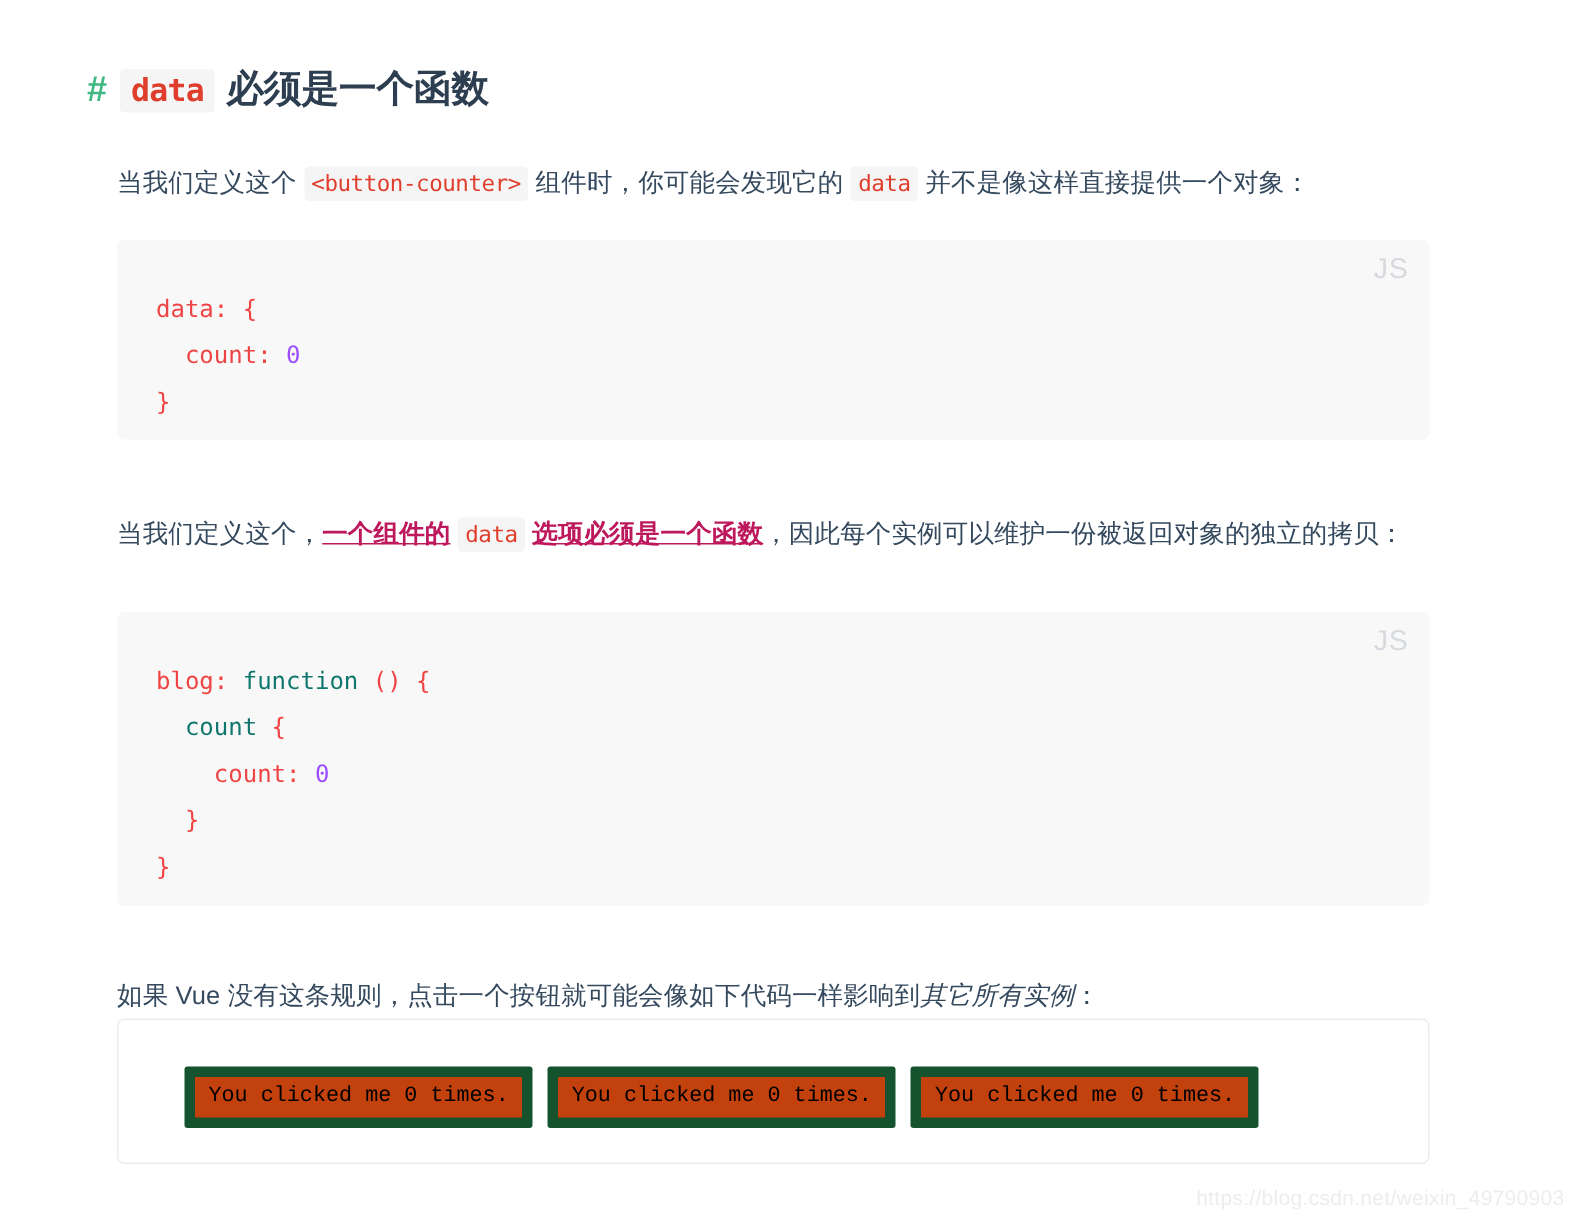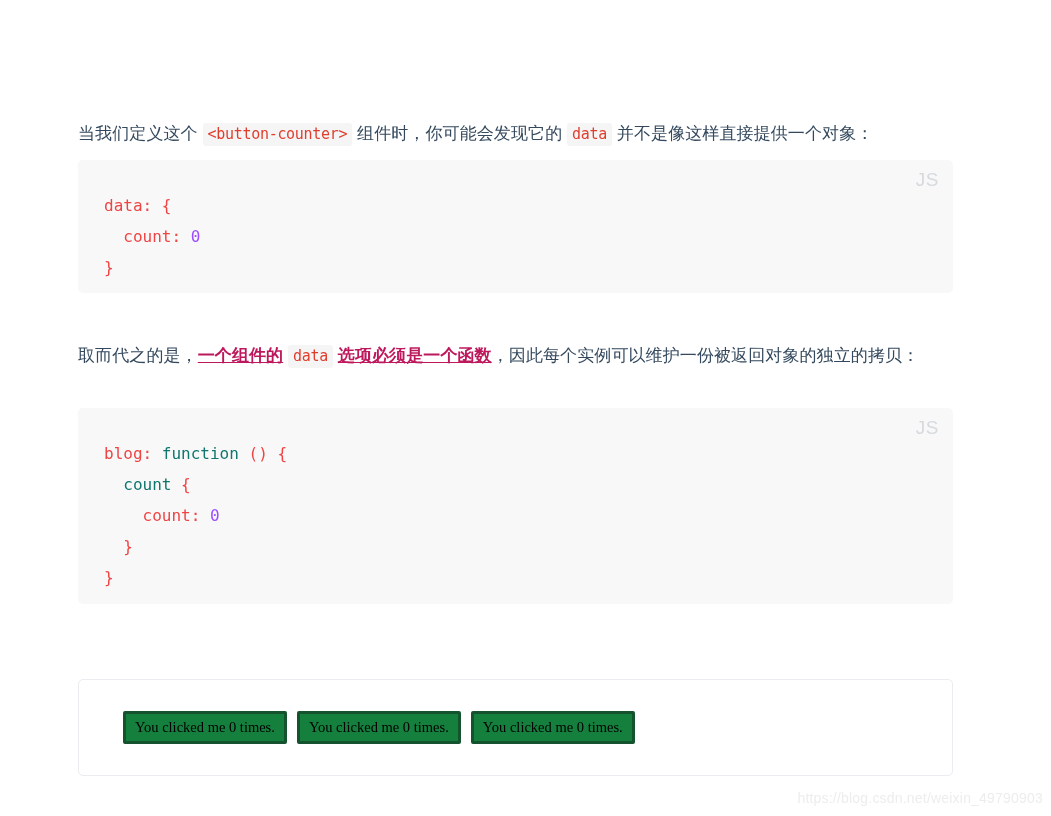--- a/index.html
+++ b/index.html
@@ -76,21 +76,21 @@
   }
   .para .bold {
     font-weight: bold;
     color: #be185d;
     text-decoration: underline;
   }
   .para .ital {
     font-style: italic;
   }
 
-  #para1 { left: 78px; top: 100px;  width: 890px; }
+  #para1 { left: 78px; top: 88px;  width: 890px; }
   #para2 { left: 78px; top: 322px; width: 890px; }
   #para3 { left: 78px; top: 630px; width: 890px; }
 
   
   .codeblock {
     position: absolute;
     background: #f8f8f8;
     border-radius: 5px;
     left: 78px;
     width: 875px;
@@ -136,26 +136,26 @@
     background: #ffffff;
   }
   .demo-buttons {
     position: absolute;
     left: 44px;
     top: 31px;
     display: flex;
     gap: 10px;
   }
   .demo-btn {
-    font-family: Liberation Serif, serif;
+    font-family: Liberation Mono, monospace;
     font-size: 14.5px;
     line-height: 16px;
     color: #000000;
-    background: #15803d;
-    border: 3px solid #14532d;
+    background: #c2410c;
+    border: 7px solid #14532d;
     border-radius: 2px;
     padding: 5px 9px 6px 9px;
     cursor: pointer;
     white-space: nowrap;
   }
 
   
   .watermark {
     position: absolute;
     right: 8px;
@@ -166,51 +166,57 @@
     letter-spacing: 0.2px;
     user-select: none;
     white-space: nowrap;
   }
 </style>
 </head>
 <body>
 
 <div class="page">
 
+  <h2 class="heading">
+    <span class="anchor">#</span><span class="code-chip">data</span><span class="htext">必须是一个函数</span>
+  </h2>
 
   <p class="para" id="para1">
     <span>当我们定义这个</span>
     <span class="inline-code">&lt;button-counter&gt;</span>
     <span>组件时，你可能会发现它的</span>
     <span class="inline-code">data</span>
     <span>并不是像这样直接提供一个对象：</span>
   </p>
 
   <div class="codeblock" id="code1">
     <span class="lang">JS</span>
     <pre><span class="tok-pl">data: {</span>
 <span class="tok-pl">  count: </span><span class="tok-num">0</span>
 <span class="tok-pl">}</span></pre>
   </div>
 
   <p class="para" id="para2">
-    <span>取而代之的是，</span><span class="bold">一个组件的</span>
+    <span>当我们定义这个，</span><span class="bold">一个组件的</span>
     <span class="inline-code">data</span>
     <span class="bold">选项必须是一个函数</span><span>，因此每个实例可以维护一份被返回对象的独立的拷贝：</span>
   </p>
 
   <div class="codeblock" id="code2">
     <span class="lang">JS</span>
     <pre><span class="tok-pl">blog: </span><span class="tok-kw">function</span><span class="tok-pl"> () {</span>
 <span class="tok-pl">  </span><span class="tok-kw">count</span><span class="tok-pl"> {</span>
 <span class="tok-pl">    count: </span><span class="tok-num">0</span>
 <span class="tok-pl">  }</span>
 <span class="tok-pl">}</span></pre>
   </div>
 
+  <p class="para" id="para3">
+    <span>如果 Vue 没有这条规则，点击一个按钮就可能会像如下代码一样影响到</span><span class="ital">其它所有实例</span><span>：</span>
+  </p>
 
   <div class="demo-box">
     <div class="demo-buttons">
       <button class="demo-btn">You clicked me 0 times.</button>
       <button class="demo-btn">You clicked me 0 times.</button>
       <button class="demo-btn">You clicked me 0 times.</button>
     </div>
   </div>
 
   <div class="watermark">https://blog.csdn.net/weixin_49790903</div>

